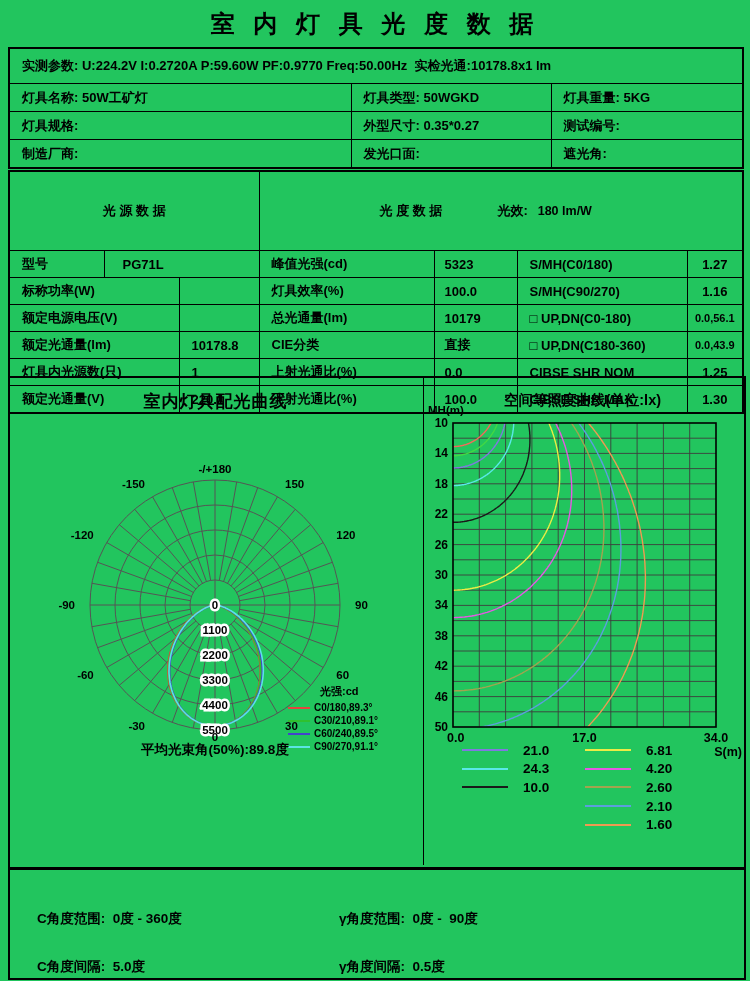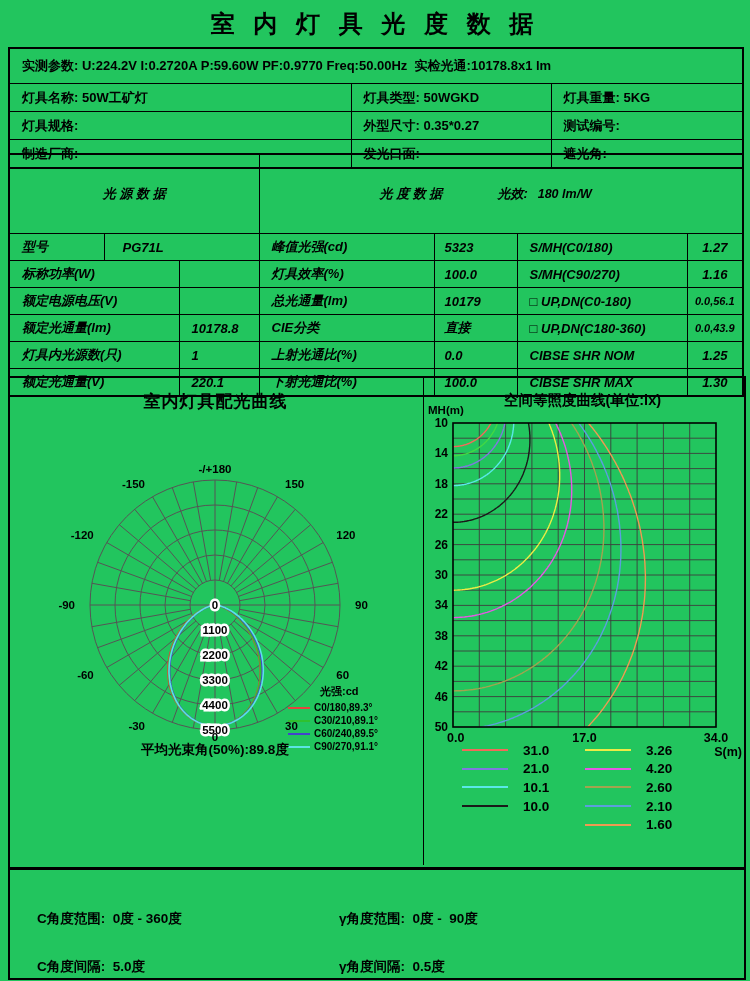--- a/index.html
+++ b/index.html
@@ -7,21 +7,21 @@
         font-family:"Liberation Sans","DejaVu Sans",sans-serif;color:#000;font-weight:bold;}
   .page-title{position:absolute;left:0;top:8px;width:750px;text-align:center;
         font-size:24px;font-weight:bold;letter-spacing:6px;}
   table{border-collapse:collapse;table-layout:fixed;}
   .box-table{position:absolute;left:8px;width:734px;border:2px solid #000;}
   .box-table td{border:1.5px solid #000;padding:0 0 0 12px;font-size:13px;font-weight:bold;
         white-space:pre;overflow:hidden;}
   #info-table{top:47px;}
   #info-table td{height:27px;}
   #info-table tr.params-row td{height:34px;}
-  #data-table{top:153px;font-style:italic;}
+  #data-table{top:170px;}
   #data-table td{height:26px;}
   #data-table td.val-mid{padding-left:10px;}
   #data-table td.val-end{padding:0;text-align:center;}
   #data-table td.val-small{padding:0;text-align:center;font-size:11px;}
   .dt-header{display:flex;align-items:center;}
   .charts-box{position:absolute;left:8px;top:376px;width:734px;height:489px;border:2px solid #000;}
   .charts-divider{position:absolute;left:423px;top:376px;height:489px;width:0;border-left:1.5px solid #000;}
   .chart-title-left{position:absolute;left:8px;top:390px;width:415px;text-align:center;
         font-size:17px;font-weight:bold;letter-spacing:1px;}
   .chart-title-right{position:absolute;left:423px;top:391px;width:319px;text-align:center;
@@ -318,40 +318,36 @@
       </div>
     <div class="plg-row">
         <span class="plg-swatch" style="background: rgb(92, 228, 228);"></span>
         <span>C90/270,91.1°</span>
       </div>
   </div>
   <div class="polar-caption">平均光束角(50%):89.8度</div>
 
   <div class="iso-legend-col" id="iso-legend-1">
     <div class="ilg-row">
-        <span class="ilg-swatch iso-swatch" style="background: rgb(242, 106, 90);"></span>
-        <span class="ilg-label">31.0</span>
-      </div>
-    <div class="ilg-row">
         <span class="ilg-swatch iso-swatch" style="background: rgb(128, 120, 224);"></span>
         <span class="ilg-label">21.0</span>
       </div>
     <div class="ilg-row">
         <span class="ilg-swatch iso-swatch" style="background: rgb(90, 232, 232);"></span>
-        <span class="ilg-label">10.1</span>
+        <span class="ilg-label">24.3</span>
       </div>
     <div class="ilg-row">
         <span class="ilg-swatch iso-swatch" style="background: rgb(26, 26, 26);"></span>
         <span class="ilg-label">10.0</span>
       </div>
   </div>
   <div class="iso-legend-col" id="iso-legend-2">
     <div class="ilg-row">
         <span class="ilg-swatch iso-swatch" style="background: rgb(236, 236, 69);"></span>
-        <span class="ilg-label">3.26</span>
+        <span class="ilg-label">6.81</span>
       </div>
     <div class="ilg-row">
         <span class="ilg-swatch iso-swatch" style="background: rgb(228, 90, 228);"></span>
         <span class="ilg-label">4.20</span>
       </div>
     <div class="ilg-row">
         <span class="ilg-swatch iso-swatch" style="background: rgb(163, 163, 79);"></span>
         <span class="ilg-label">2.60</span>
       </div>
     <div class="ilg-row">

